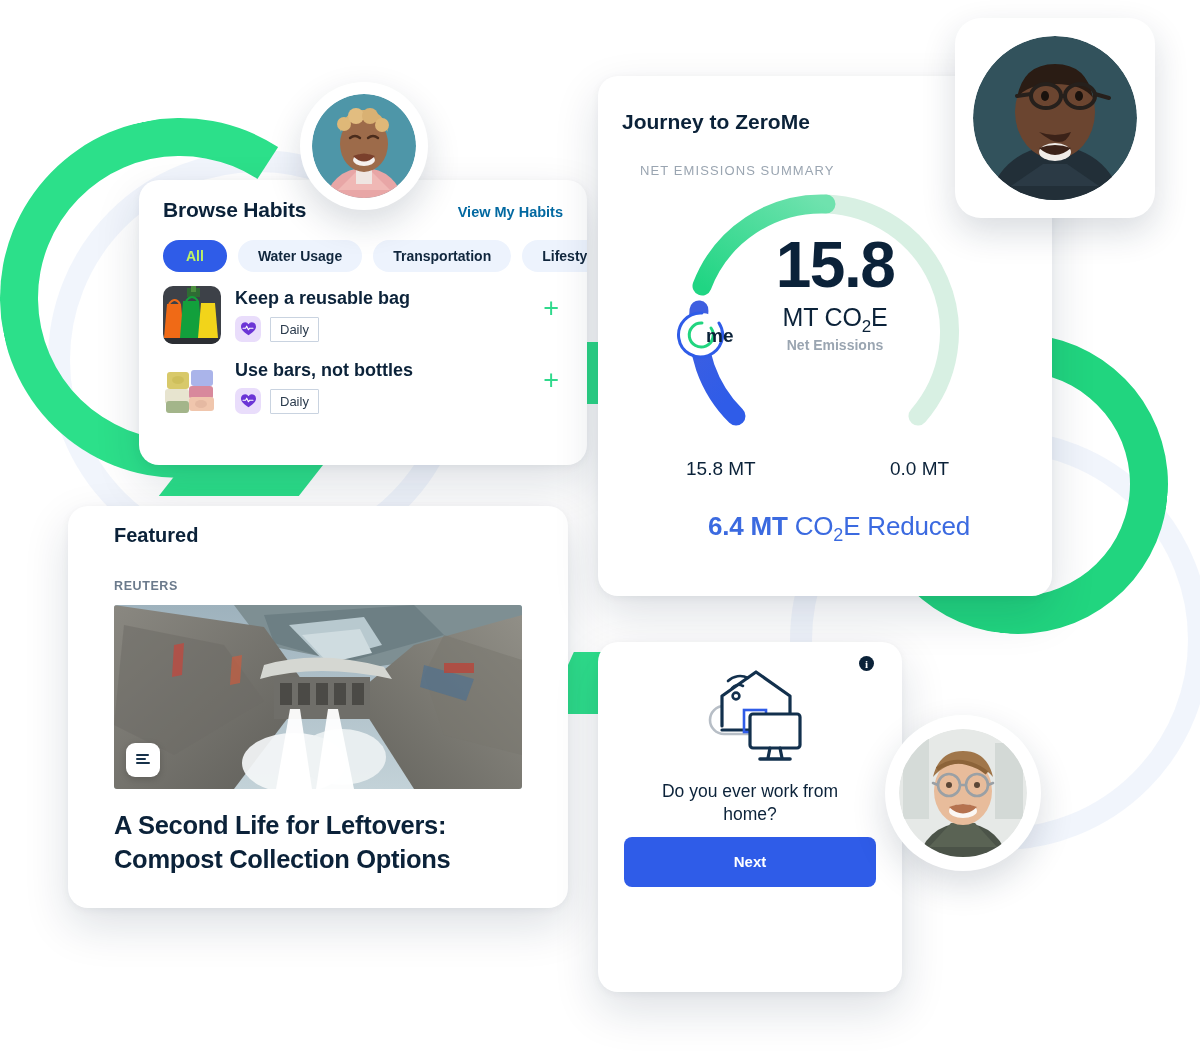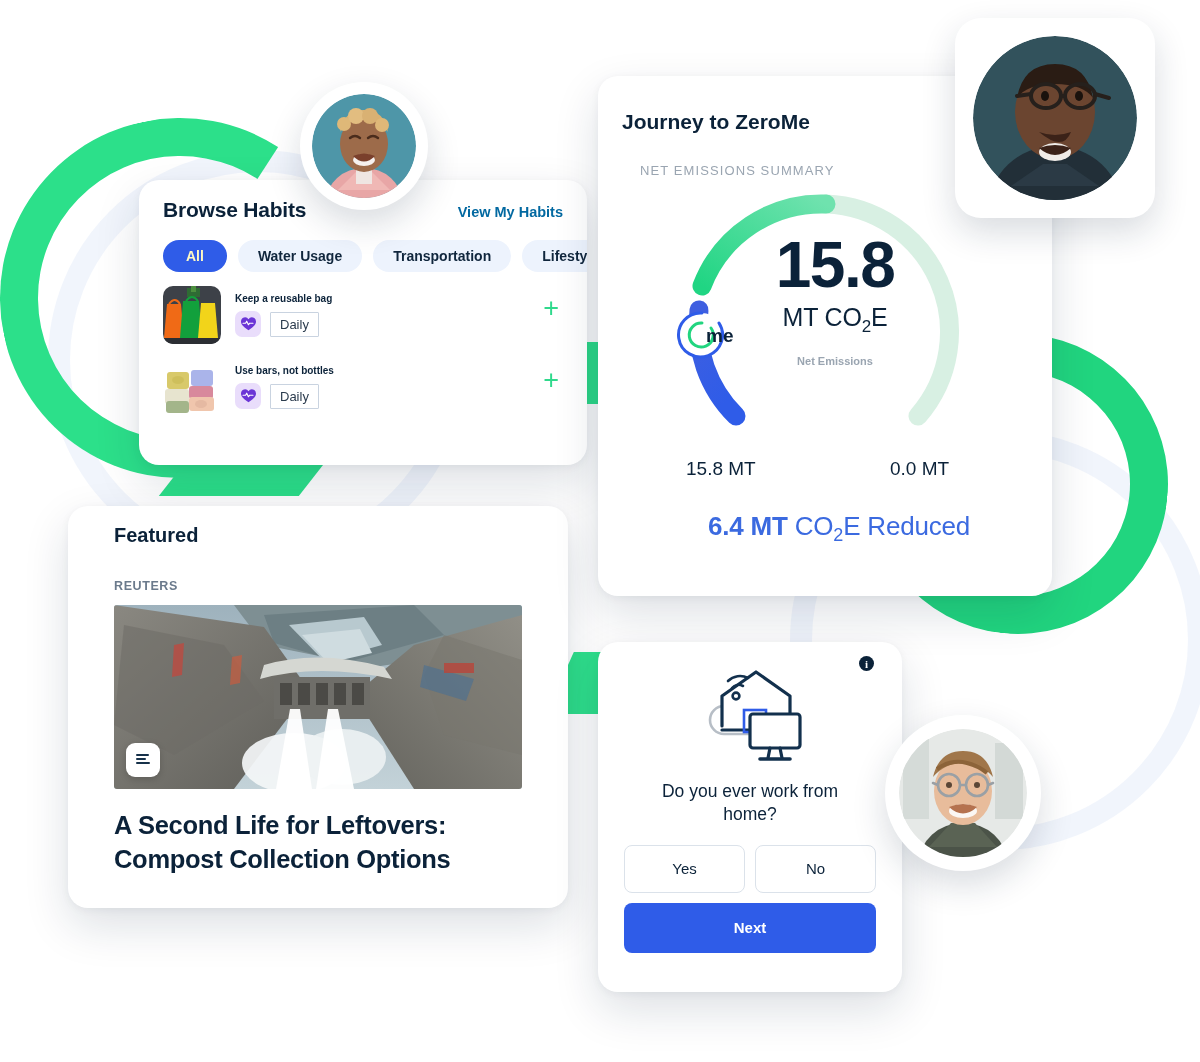--- a/index.html
+++ b/index.html
@@ -77,30 +77,30 @@
   .habits-link { font-size: 14.5px; font-weight: 700; color: #0369a1; cursor: pointer; }
 
   .tabs { display: flex; gap: 11px; padding: 18px 0 0 24px; overflow: hidden; }
   .tab {
     flex: 0 0 auto; height: 32px; padding: 0 20px;
     border-radius: 18px; background: #edf3fd; color: #10263d;
     font-size: 14px; font-weight: 700;
     display: flex; align-items: center; justify-content: center;
     cursor: pointer; white-space: nowrap;
   }
-  .tab.active { background: #2f5ce8; color: #fef9c3; padding: 0 23px; }
+  .tab.active { background: #2f5ce8; color: #bef264; padding: 0 23px; }
 
   .habit-row {
     display: flex; align-items: center; gap: 14px;
     padding: 14px 24px 0 24px; position: relative;
   }
   .thumb { width: 58px; height: 58px; border-radius: 10px; overflow: hidden; flex: 0 0 auto; }
   .thumb svg { display: block; }
   .habit-info { flex: 1 1 auto; }
-  .habit-name { font-size: 10px; font-weight: 700; color: #0b2239; margin-bottom: 7px; }
+  .habit-name { font-size: 18px; font-weight: 700; color: #0b2239; margin-bottom: 7px; }
   .habit-meta { display: flex; align-items: center; gap: 9px; }
   .heart-chip {
     width: 26px; height: 26px; border-radius: 7px; background: #e9ddfb;
     display: flex; align-items: center; justify-content: center;
   }
   .freq-chip {
     height: 25px; padding: 0 9px; border: 1px solid #c9d3e0; border-radius: 1px;
     font-size: 13px; color: #2b3b4d; display: flex; align-items: center;
   }
   .plus-btn {
@@ -143,21 +143,21 @@
   }
   .gauge-wrap { position: relative; width: 418px; height: 250px; margin-top: 4px; }
   .gauge-svg { position: absolute; left: 68px; top: 0; }
   .gauge-center {
     position: absolute; left: 0; right: 0; top: 52px; text-align: center;
     padding-left: 56px;
   }
   .gauge-big { font-size: 64px; font-weight: 700; color: #0b2239; line-height: .98; letter-spacing: -1.5px; }
   .gauge-unit { font-size: 25px; font-weight: 400; color: #0b2239; margin-top: 6px; letter-spacing: -.2px; }
   .gauge-unit sub { font-size: 17px; }
-  .gauge-cap { font-size: 11px; font-weight: 700; color: #9aa5b1; margin-top: 18px; }
+  .gauge-cap { font-size: 14px; font-weight: 700; color: #9aa5b1; margin-top: 0; }
 
   .logo-badge { position: absolute; left: 678px; top: 298px; width: 62px; height: 62px; }
 
   .gauge-ends { position: absolute; left: 0; top: 382px; width: 454px; }
   .end-left  { position: absolute; left: 88px;  font-size: 19px; font-weight: 400; color: #0b2239; }
   .end-right { position: absolute; left: 292px; font-size: 19px; font-weight: 400; color: #0b2239; }
 
   .reduced {
     position: absolute; left: 0; top: 435px; width: 454px; text-align: center;
     font-size: 26px; color: #3b6ae0; padding-left: 28px; letter-spacing: -.2px;
@@ -389,24 +389,20 @@
         <rect x="56" y="42" width="22" height="22" fill="none" stroke="#2f5ce8" stroke-width="2.6"></rect>
         <circle cx="48" cy="28" r="3.4" fill="none" stroke="#12304d" stroke-width="2.6"></circle>
         <path d="M44 20 a9 9 0 0 1 11 -2" stroke="#12304d" stroke-width="2.6" fill="none" stroke-linecap="round"></path>
         <path d="M40 13 a17 17 0 0 1 20 -3" stroke="#12304d" stroke-width="2.6" fill="none" stroke-linecap="round"></path>
         <rect x="62" y="46" width="50" height="34" rx="3" fill="#fff" stroke="#12304d" stroke-width="3.2"></rect>
         <path d="M82 80 L80 90 M92 80 L94 90" stroke="#12304d" stroke-width="3.2" stroke-linecap="round"></path>
         <path d="M72 91 L102 91" stroke="#12304d" stroke-width="3.6" stroke-linecap="round"></path>
       </svg>
     </div>
     <div class="survey-q">Do you ever work from home?</div>
-    <div class="choice-row">
-      <div class="choice">Yes</div>
-      <div class="choice">No</div>
-    </div>
     <div class="next-btn">Next</div>
   </div>
 
   <div class="avatar-wrap" style="left:955px; top:18px; width:200px; height:200px; border-radius:26px;">
     <div class="avatar" style="width:164px;height:164px;">
       <svg viewBox="0 0 164 164">
         <circle cx="82" cy="82" r="82" fill="#32525c"></circle>
         <ellipse cx="82" cy="172" rx="66" ry="62" fill="#222f38"></ellipse>
         <path d="M38 150 L70 128 L94 128 L126 150 Z" fill="#2b3a45"></path>
         <ellipse cx="82" cy="76" rx="40" ry="47" fill="#6b4530"></ellipse>

